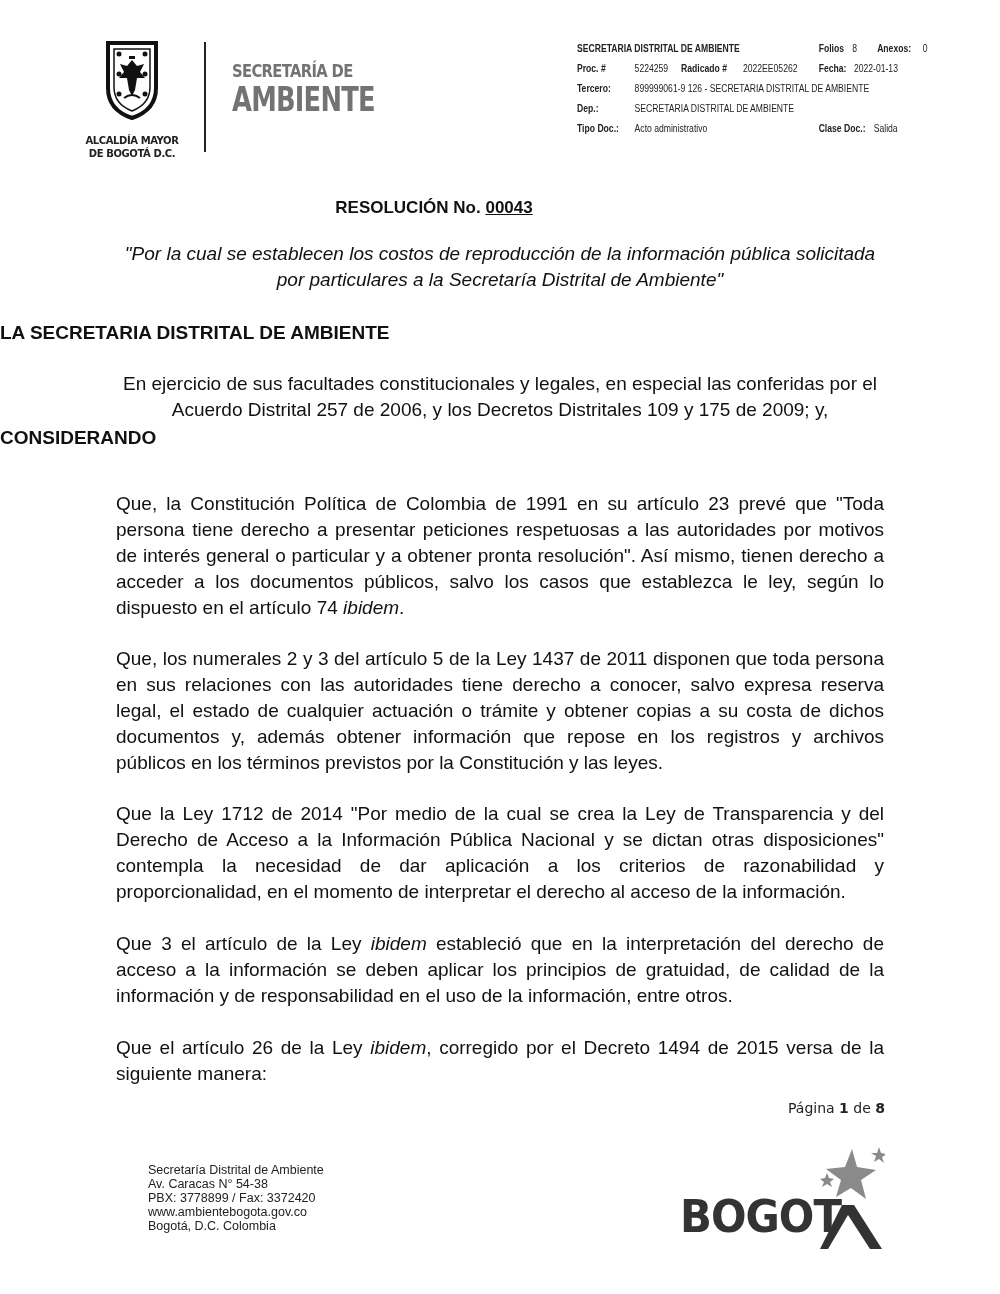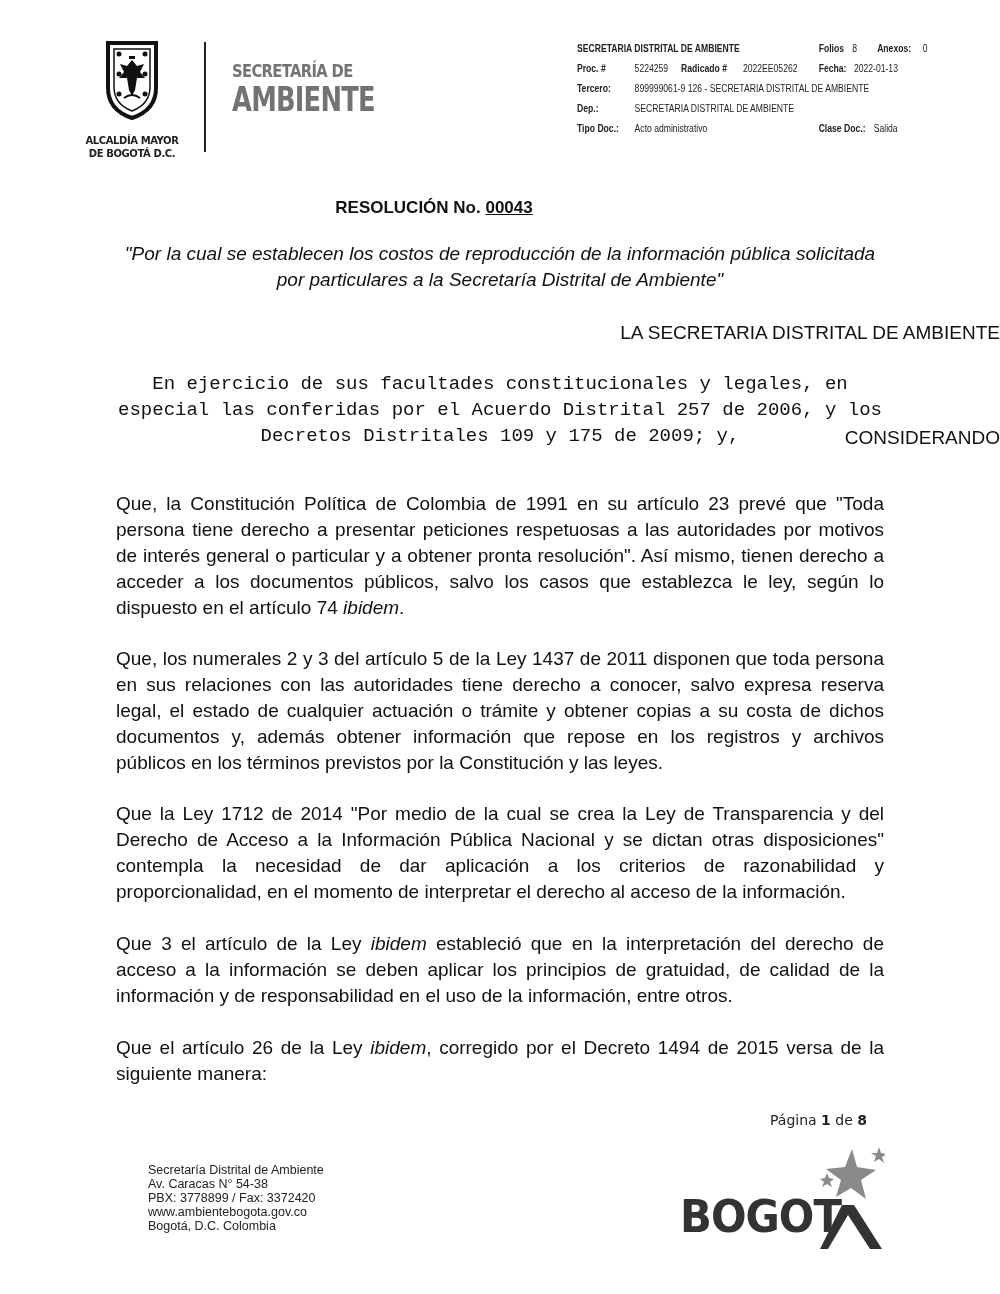--- a/index.html
+++ b/index.html
@@ -18,26 +18,26 @@
     
     .stamp { left: 577px; top: 42px; width: 360px; font-size: 10px; color: #222; transform: scaleX(0.86); transform-origin: left top; }
     .stamp-row { height: 20px; line-height: 14px; position: relative; white-space: nowrap; }
     .stamp-row span { position: absolute; top: 0; }
     .b { font-weight: bold; }
 
     
     .title { left: 0; width: 868px; top: 198px; text-align: center; font-weight: bold; font-size: 17px; }
     .title .num { text-decoration: underline; }
     .subtitle { left: 120px; width: 760px; top: 241px; text-align: center; font-style: italic; font-size: 19px; line-height: 26px; }
-    .heading { left: 0; width: 1000px; text-align: right; font-weight: normal; font-size: 19px; }
-    .intro { left: 115px; width: 770px; top: 371px; text-align: center; font-size: 19px; line-height: 26px; font-family: Liberation Mono, monospace; }
+    .heading { left: 0; width: 1000px; text-align: left; font-weight: bold; font-size: 19px; }
+    .intro { left: 115px; width: 770px; top: 371px; text-align: center; font-size: 19px; line-height: 26px; }
     .para { left: 116px; width: 768px; font-size: 19px; line-height: 26px; text-align: justify; }
     .para i { font-style: italic; }
 
-    .page-num { left: 770px; top: 1100px; width: 115px; text-align: left; font-family: "DejaVu Sans", sans-serif; font-size: 14px; color: #222; margin-top: 12px; }
+    .page-num { left: 770px; top: 1100px; width: 115px; text-align: right; font-family: "DejaVu Sans", sans-serif; font-size: 14px; color: #222; }
 
     
     .footer-addr { left: 148px; top: 1163px; font-size: 12.5px; line-height: 14px; color: #222; }
     .bogota-logo { left: 680px; top: 1145px; width: 205px; height: 110px; }
     .bogota-word { position: absolute; left: 0; top: 46px; font-family: "DejaVu Sans", sans-serif; font-weight: bold; font-size: 44px; letter-spacing: -1px; color: #333; transform: scaleX(0.95); transform-origin: left; }
   </style>
 </head>
 <body>
 
 <div class="abs alcaldia">

